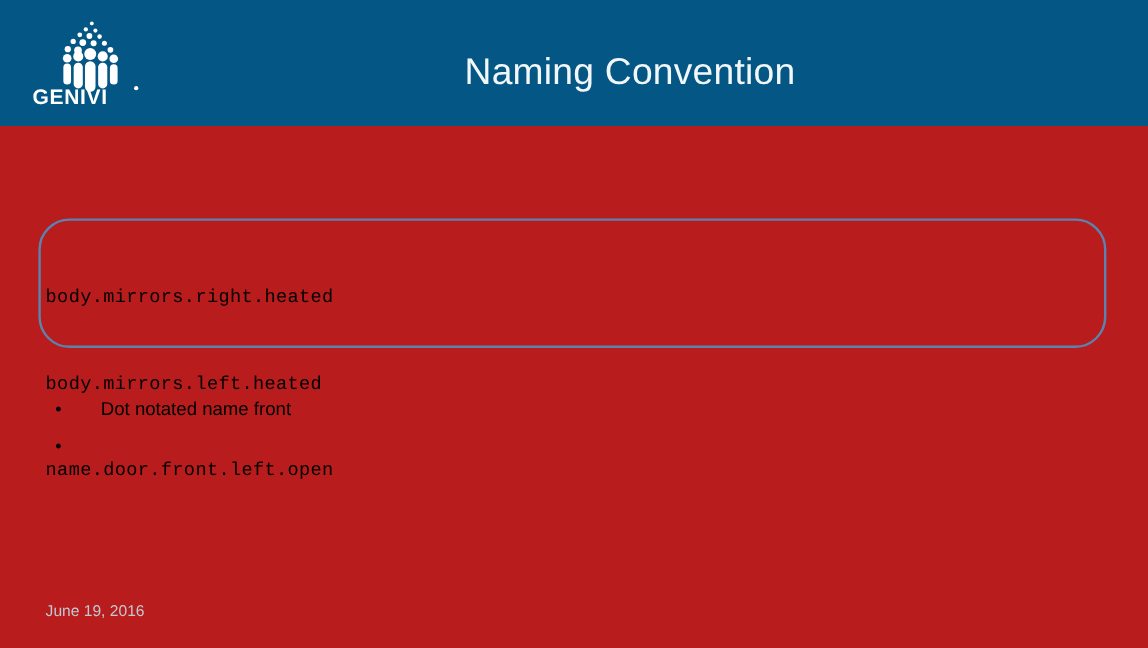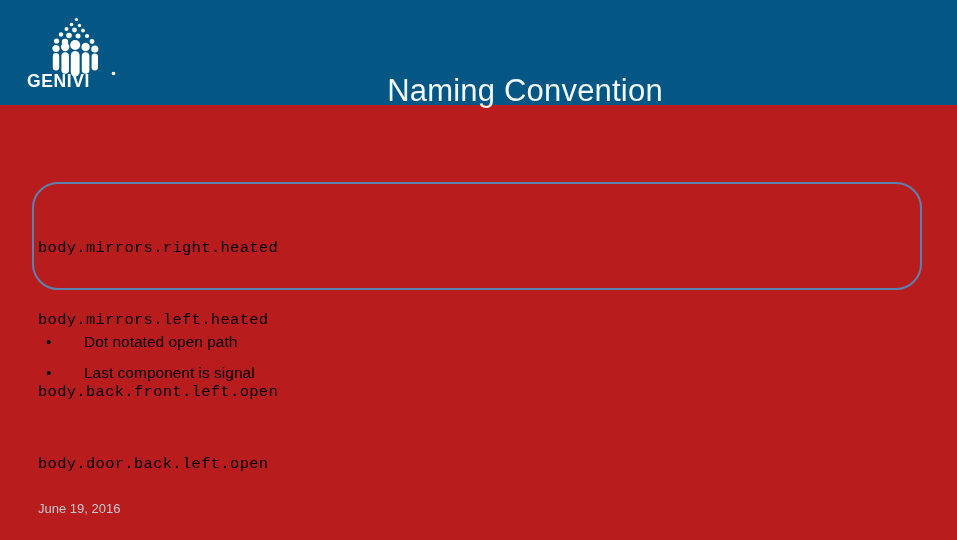--- a/index.html
+++ b/index.html
@@ -33,21 +33,20 @@
     top: 42px;
     width: 790px;
     text-align: center;
     color: #f2f7fa;
     font-family: "Liberation Sans", sans-serif;
     font-size: 31px;
     font-weight: 400;
     letter-spacing: 0.2px;
     line-height: 36px;
     white-space: nowrap;
-    margin-top: 31px;
   }
 
   
   .logo {
     position: absolute;
     left: 22px;
     top: 14px;
     width: 104px;
     height: 76px;
   }
@@ -163,30 +162,28 @@
       <circle cx="91.5" cy="59.5" r="1.8" fill="#ffffff"></circle>
     </svg>
   </div>
 
   <div class="slide-title">Naming Convention</div>
 
   <div class="code-box"></div>
   <div class="code-lines">
     <span class="code-line">body.mirrors.right.heated</span>
     <span class="code-line">body.mirrors.left.heated</span>
-    <span class="code-line">body.back.front.left.open</span>
-    <span class="code-line">body.door.back.left.open</span>
+    <span class="code-line">name.door.front.left.open</span>
   </div>
 
   <div class="bullet-list">
     <div class="bullet-row">
       <span class="bullet-dot">•</span>
-      <span class="bullet-text">Dot notated open path</span>
+      <span class="bullet-text">Dot notated name front</span>
     </div>
     <div class="bullet-row">
       <span class="bullet-dot">•</span>
-      <span class="bullet-text">Last component is signal</span>
     </div>
   </div>
 
   <div class="footer-date">June 19, 2016</div>
 
 </div>
 
 </body></html>

